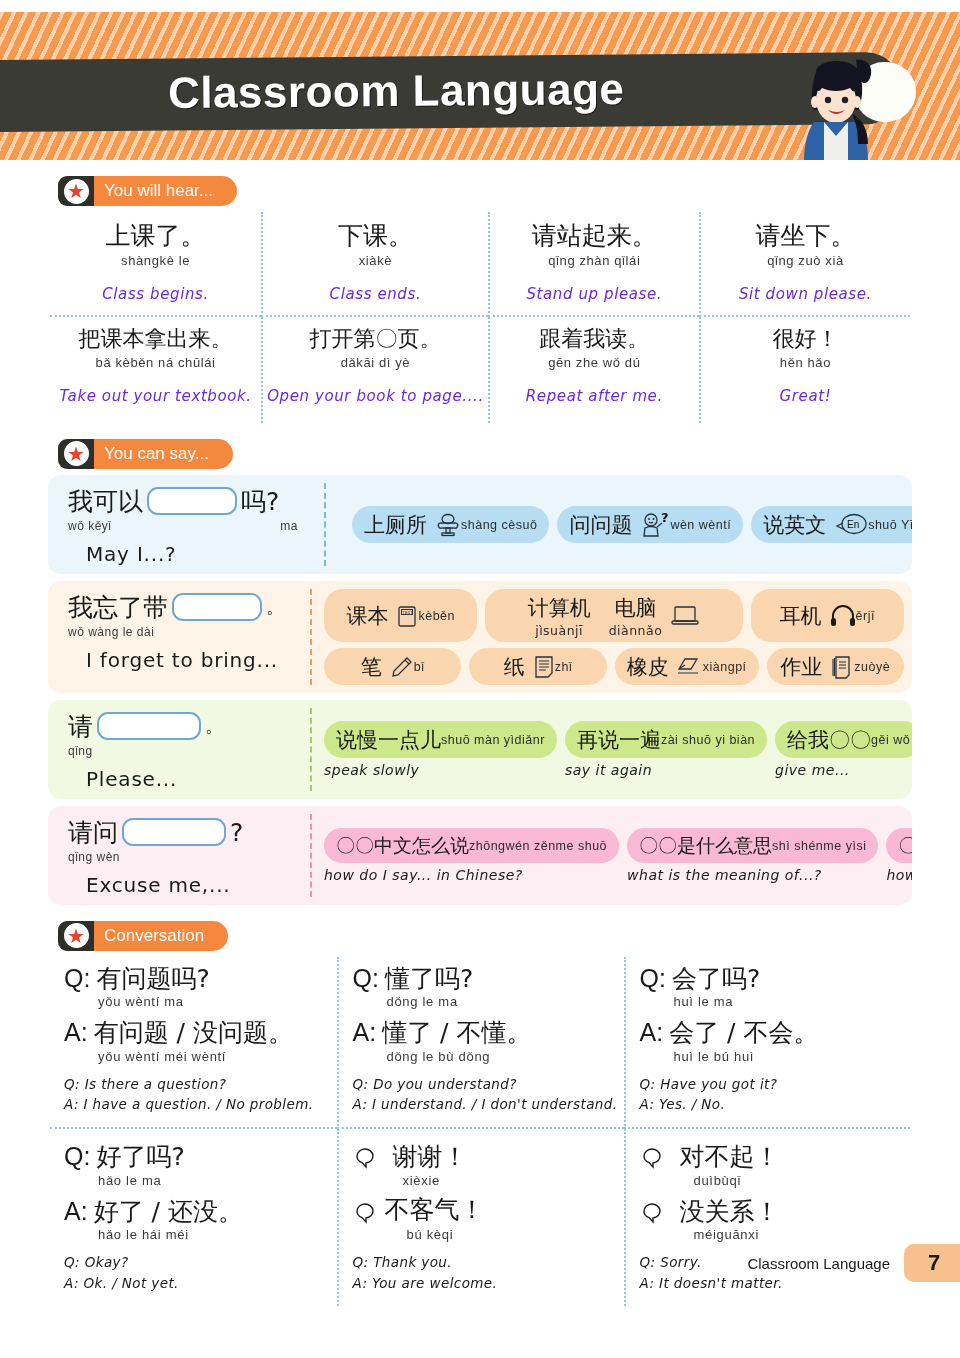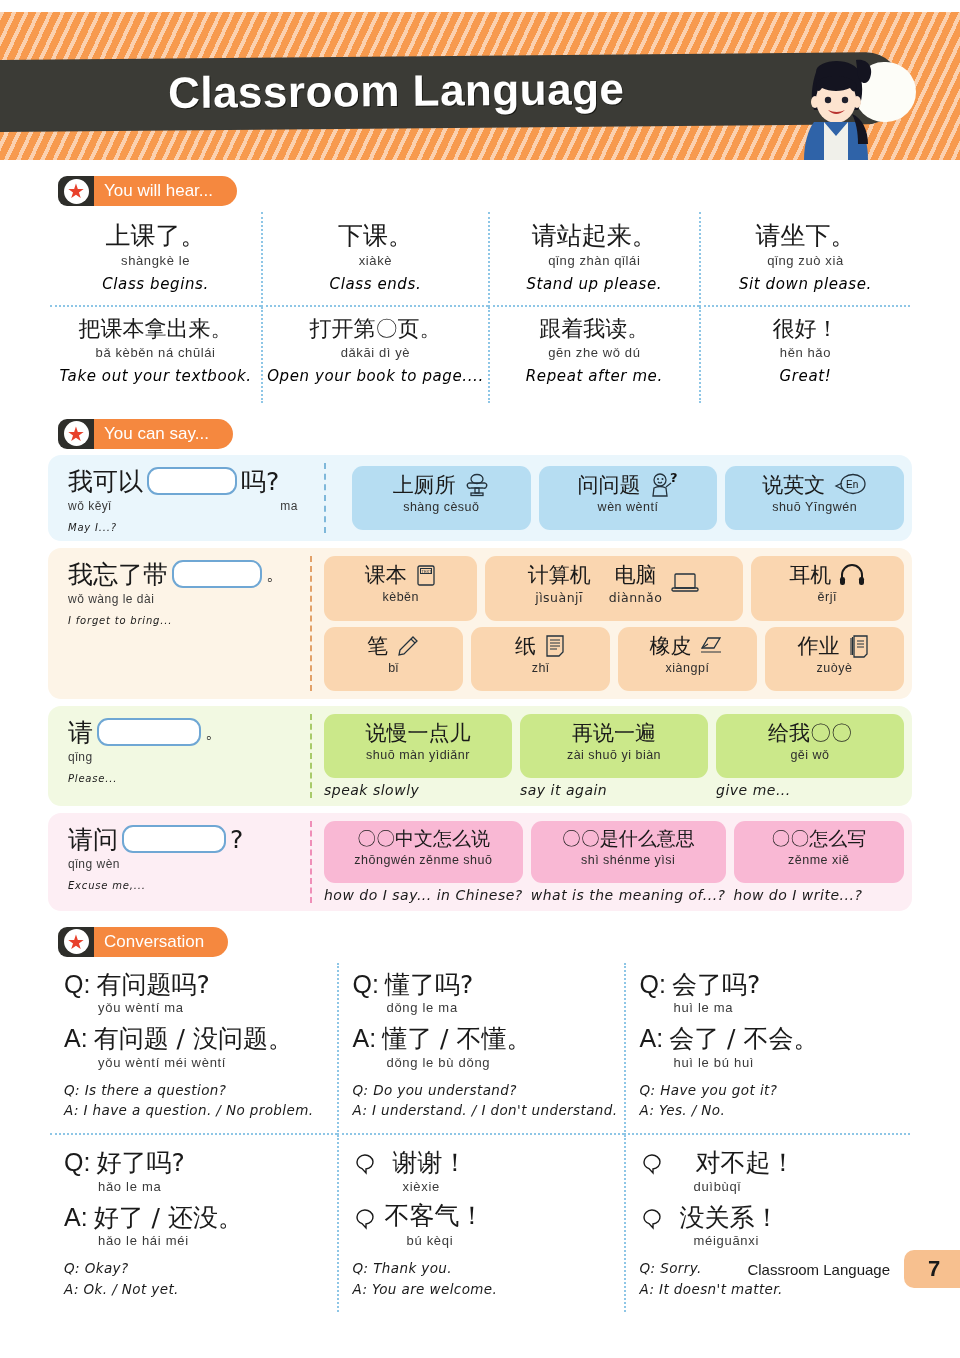--- a/index.html
+++ b/index.html
@@ -127,22 +127,22 @@
     font-size: 13px;
     color: #3a3a3a;
     margin-top: 2px;
     letter-spacing: 0.6px;
     white-space: nowrap;
   }
   .eng {
     font-family: "DejaVu Sans", sans-serif;
     font-style: italic;
     font-size: 15px;
-    color: #000000;
-    margin-top: 7px;
+    color: #6d28d9;
+    margin-top: 17px;
     letter-spacing: 0.6px;
     white-space: nowrap;
   }
 
   
   .say-block {
     display: flex;
     border-radius: 13px;
     margin: 0 2px 7px;
     min-height: 78px;
@@ -190,34 +190,34 @@
   .blank-wide { width: 104px; }
   .prompt-pin {
     font-size: 12px;
     color: #3a3a3a;
     letter-spacing: 0.5px;
     margin-top: 1px;
     white-space: nowrap;
   }
   .prompt-eng {
     font-family: "DejaVu Sans", sans-serif;
-    font-style: italic;
-    font-size: 10px;
+    font-size: 20px;
     color: #1a1a1a;
     margin-top: 9px;
     letter-spacing: 0.8px;
     white-space: nowrap;
+    margin-left: 18px;
   }
 
   .chip-row { display: flex; gap: 8px; align-items: stretch; }
   .chip {
-    border-radius: 11px;
-    padding: 5px 12px 16px;
+    border-radius: 19px;
+    padding: 5px 12px 4px;
     display: flex;
-    flex-direction: column;
+    flex-direction: row;
     align-items: center;
     justify-content: center;
     flex: 1;
   }
   .chip-main {
     display: flex;
     align-items: center;
     gap: 8px;
     font-family: "DejaVu Sans", sans-serif;
     font-size: 21px;
@@ -737,21 +737,21 @@
       <div class="qa-pin" style="margin-left:54px;">bú   kèqi</div>
       <div class="qa-trans">Q: Thank you.</div>
       <div class="qa-trans">A: You are welcome.</div>
     </div>
 
     <div class="conv-cell">
       <div class="qa-line">
         <svg class="bubble-icon" width="26" height="24" viewBox="0 0 26 24">
           <path d="M4 11 a8 7 0 1 1 9 7 l0 4 l-4 -4.4 a8 7 0 0 1 -5 -6.6 z" fill="none" stroke="#1a1a1a" stroke-width="1.4"></path>
         </svg>
-        <span class="qa-han" style="margin-left:24px;">对不起！</span>
+        <span class="qa-han" style="margin-left:8px;">对不起！</span>
       </div>
       <div class="qa-pin" style="margin-left:54px;">duìbùqǐ</div>
       <div class="qa-line">
         <svg class="bubble-icon" width="26" height="24" viewBox="0 0 26 24">
           <path d="M4 11 a8 7 0 1 1 9 7 l0 4 l-4 -4.4 a8 7 0 0 1 -5 -6.6 z" fill="none" stroke="#1a1a1a" stroke-width="1.4"></path>
         </svg>
         <span class="qa-han" style="margin-left:8px;">没关系！</span>
       </div>
       <div class="qa-pin" style="margin-left:54px;">méiguānxi</div>
       <div class="qa-trans">Q: Sorry.</div>

